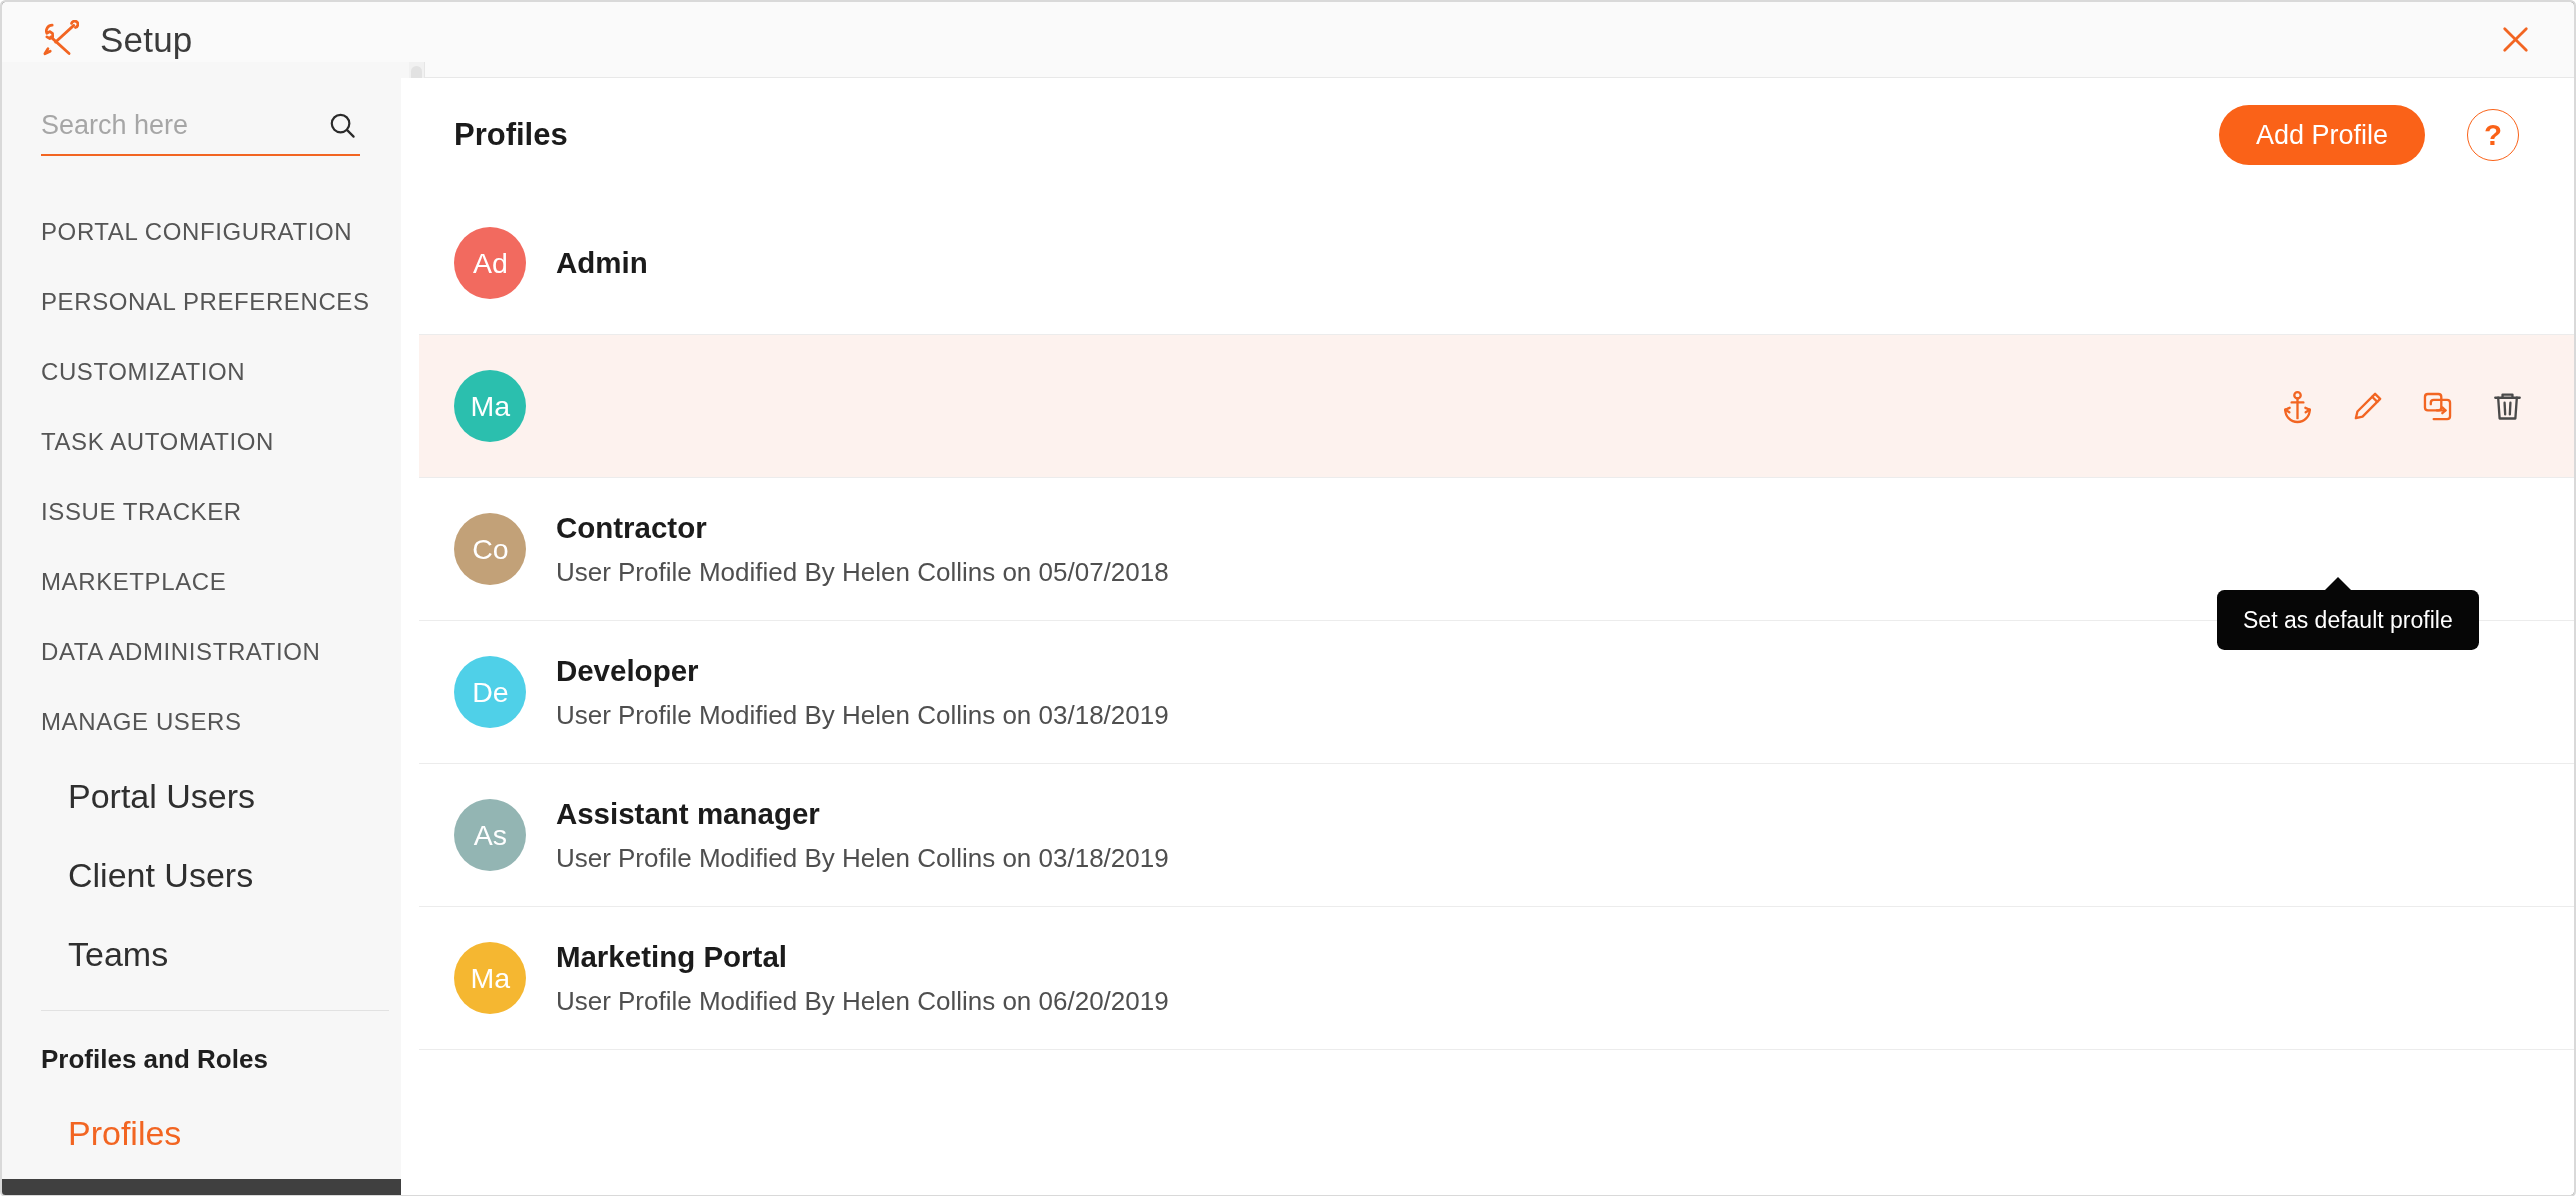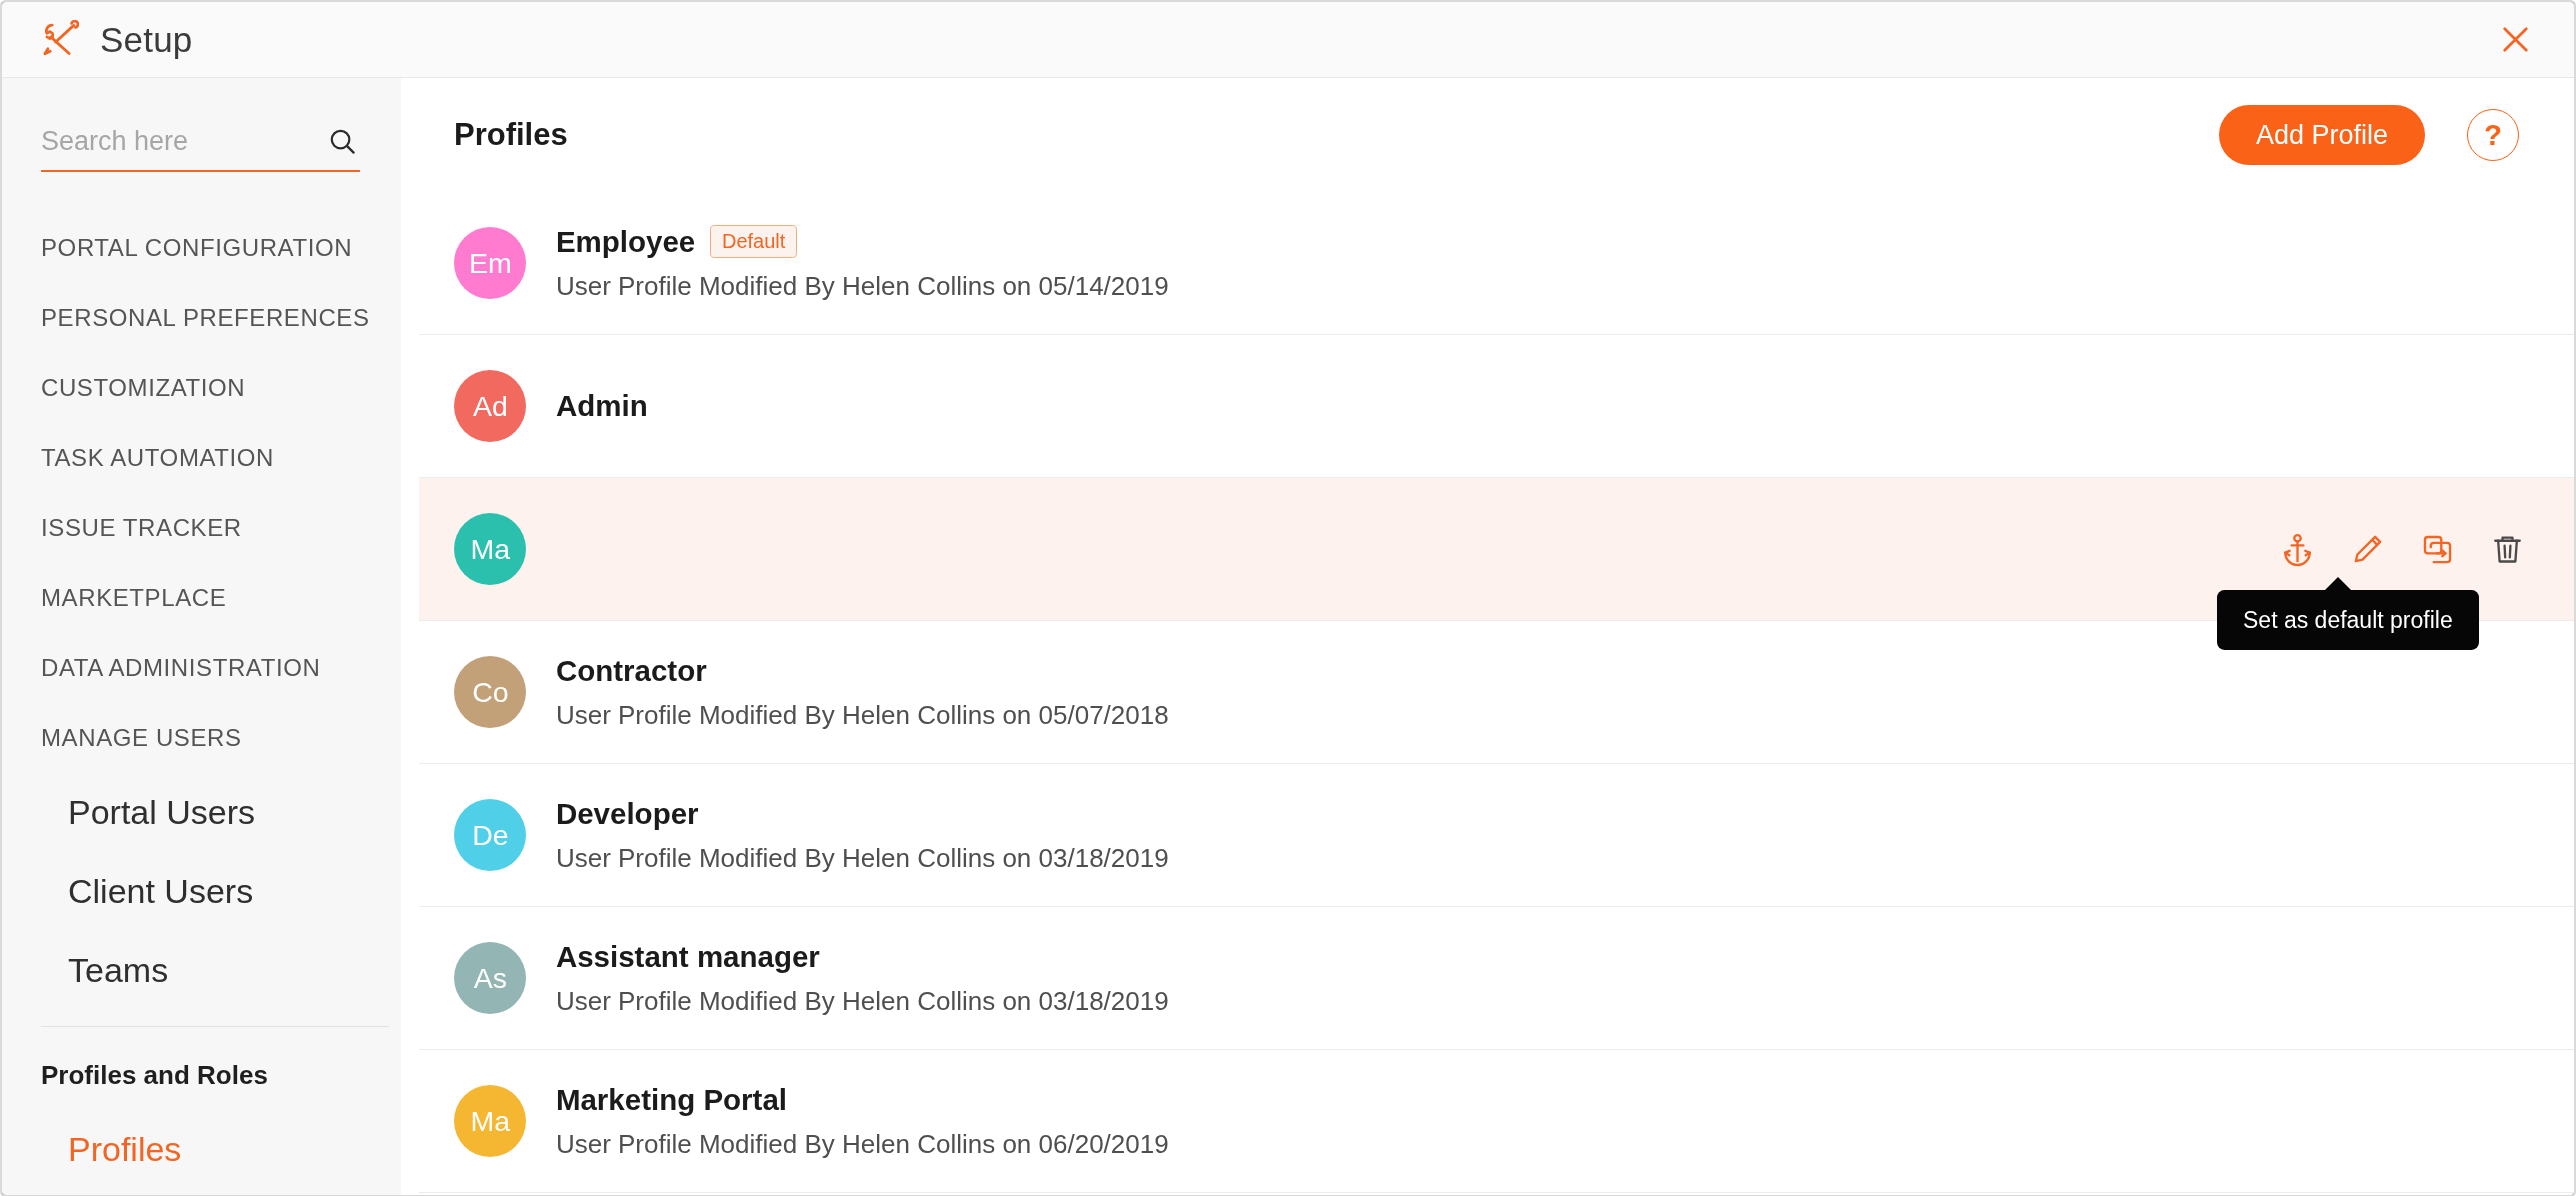--- a/index.html
+++ b/index.html
@@ -34,21 +34,21 @@
   .close-btn {
     position: absolute; right: 35px; top: 50%;
     transform: translateY(-50%);
     width: 48px; height: 48px;
     display: flex; align-items: center; justify-content: center;
     cursor: pointer;
   }
 
   
   .sidebar {
-    position: absolute; left: 0; top: 76px;
+    position: absolute; left: 0; top: 60px;
     width: 423px; height: calc(100% - 76px);
     background: #f7f7f7;
     border-right: 0.9px solid #e6e6e6;
     overflow: hidden;
   }
   .sidebar-scroll-track {
     position: absolute; right: 0; top: 0;
     width: 14.7px; height: 100%;
     background: #f1f1f1;
   }
@@ -254,30 +254,20 @@
   <div class="main">
     <div class="main-header">
       <div class="page-title">Profiles</div>
       <div class="header-actions">
         <button class="add-btn">Add Profile</button>
         <div class="help-btn">?</div>
       </div>
     </div>
 
     <div class="profile-list" id="profile-list">
-        <div class="profile-row">
-          <div class="avatar" style="background: rgb(255, 123, 208);">Em</div>
-          <div class="profile-info">
-            <div class="profile-name-line">
-              <span class="profile-name">Employee</span>
-              <span class="badge-default">Default</span>
-            </div>
-            <div class="profile-meta">User Profile Modified By Helen Collins on 05/14/2019</div>
-          </div>
-        </div>
         <div class="profile-row">
           <div class="avatar" style="background: rgb(242, 106, 95);">Ad</div>
           <div class="profile-info">
             <div class="profile-name-line">
               <span class="profile-name">Admin</span>
             </div>
           </div>
         </div>
         <div class="profile-row selected">
           <div class="avatar" style="background: rgb(43, 191, 174);">Ma</div>

